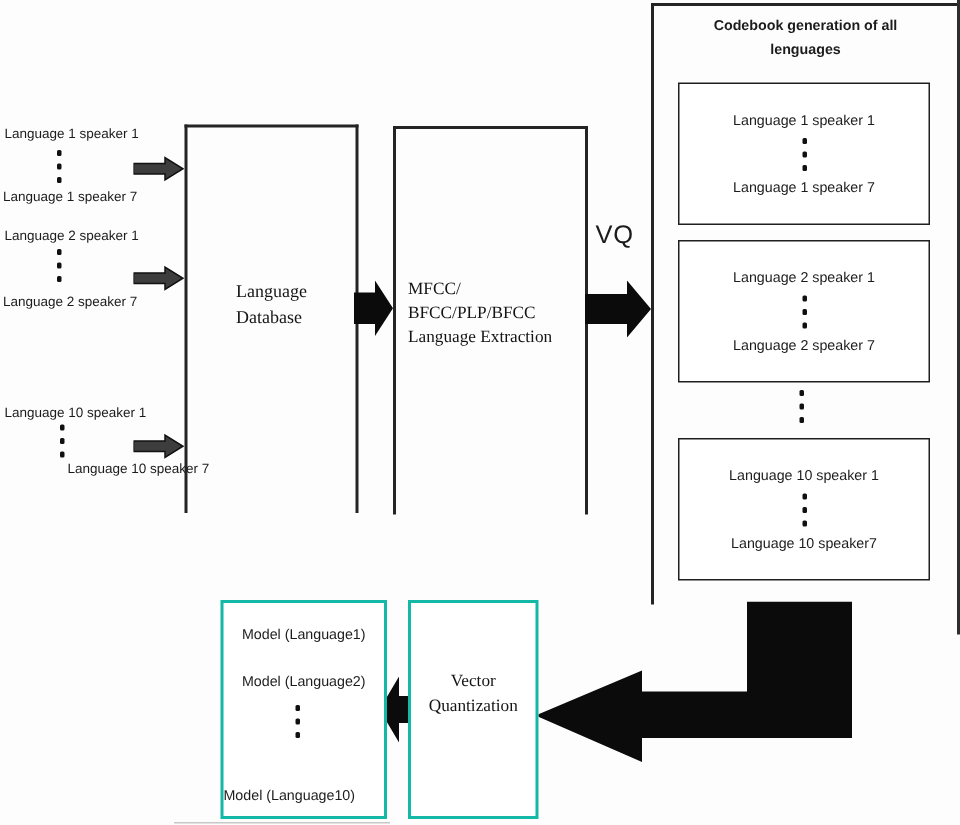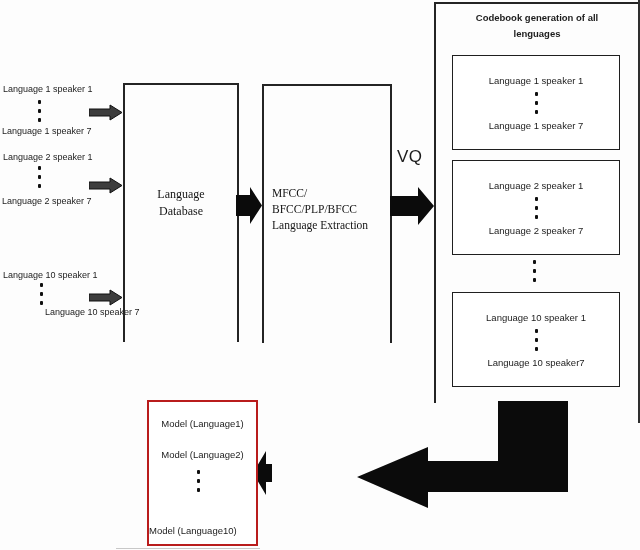--- a/index.html
+++ b/index.html
@@ -8,29 +8,29 @@
     font-family:"Liberation Sans",sans-serif;color:#1c1c1c;overflow:hidden;
   }
   .abs{position:absolute;}
   .lbl{font-size:9px;white-space:nowrap;color:#1c1c1c;}
   .serif{font-family:"Liberation Serif",serif;font-size:12px;color:#141414;}
   
   .vdots{display:flex;flex-direction:column;align-items:center;gap:5px;}
   .vdots i{display:block;width:3px;height:4px;background:#101010;border-radius:1px;}
   
   .openbox{border:2px solid #242424;border-bottom:none;background:transparent;}
-  .fullbox{border:2px solid #b91c1c;background:#fff;}
+  .fullbox{border:2px solid #14b8a6;background:#fff;}
   .subbox{border:1.5px solid #1f1f1f;background:#fff;display:flex;flex-direction:column;
           align-items:center;justify-content:center;gap:6px;}
   .center-col{display:flex;flex-direction:column;align-items:center;justify-content:center;}
   .codebook-title{font-size:9.5px;text-align:center;line-height:16px;}
   .sublbl{font-size:9.5px;white-space:nowrap;}
   .modlbl{font-size:9.5px;white-space:nowrap;}
   .vq-word{font-size:17px;letter-spacing:0.5px;}
-  .dbtext{text-align:center;line-height:17px;}
+  .dbtext{text-align:left;line-height:17px;}
   .mfcctext{line-height:16px;font-size:11.5px;}
   .vqboxtext{text-align:center;line-height:17px;font-size:11.5px;}
   svg{display:block;}
   .edge-right{width:2px;background:#2e2e2e;}
   .faint-bottom{height:1px;background:#c8c8c8;}
 </style>
 </head>
 <body>
 
 <div class="canvas">
@@ -134,20 +134,26 @@
         <i></i>
         <i></i>
       </span>
     <span class="sublbl">Language 10 speaker7</span>
   </div>
 
   <svg class="abs" style="left:357px;top:401px;" width="211" height="108">
     <path d="M141,0 L211,0 L211,91 L71,91 L71,107 L0,76 L71,46 L71,60 L141,60 Z" fill="#0b0b0b"></path>
   </svg>
 
+  <div class="abs fullbox" style="left:272px;top:400px;width:83px;height:142px;">
+    <div class="serif vqboxtext" style="position:absolute;left:0;right:0;top:44px;">
+      <div>Vector</div>
+      <div>Quantization</div>
+    </div>
+  </div>
 
   <svg class="abs" style="left:253px;top:451px;" width="19" height="44">
     <polygon points="0,22 13,0 13,13 19,13 19,31 13,31 13,44" fill="#0b0b0b"></polygon>
   </svg>
 
   <div class="abs fullbox" style="left:147px;top:400px;width:107px;height:142px;">
     <div class="abs modlbl" style="left:0;right:0;top:16px;text-align:center;">Model (Language1)</div>
     <div class="abs modlbl" style="left:0;right:0;top:47px;text-align:center;">Model (Language2)</div>
     <div class="abs vdots" style="left:48px;top:68px;">
         <i></i>

